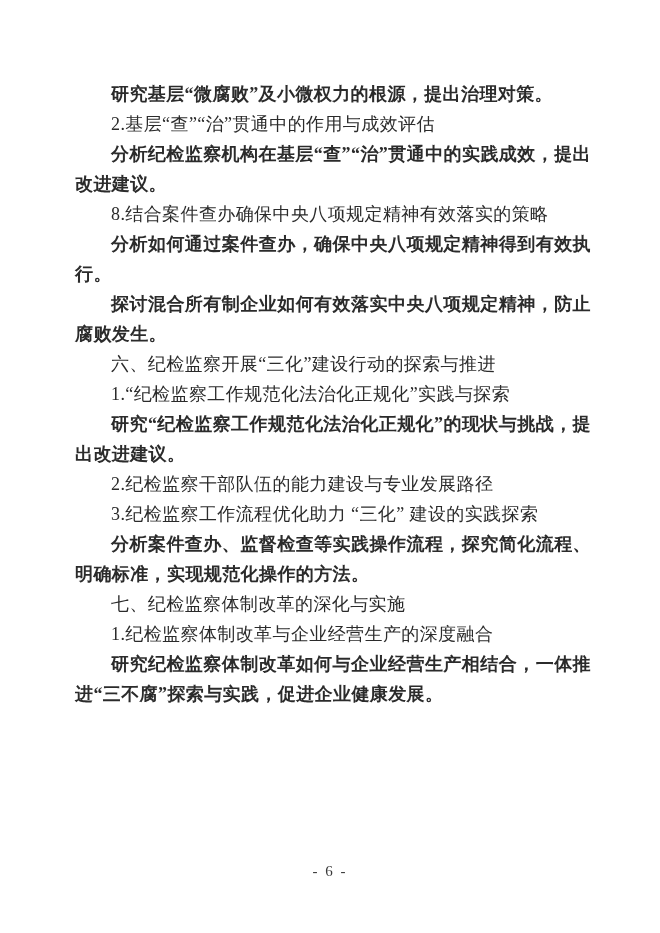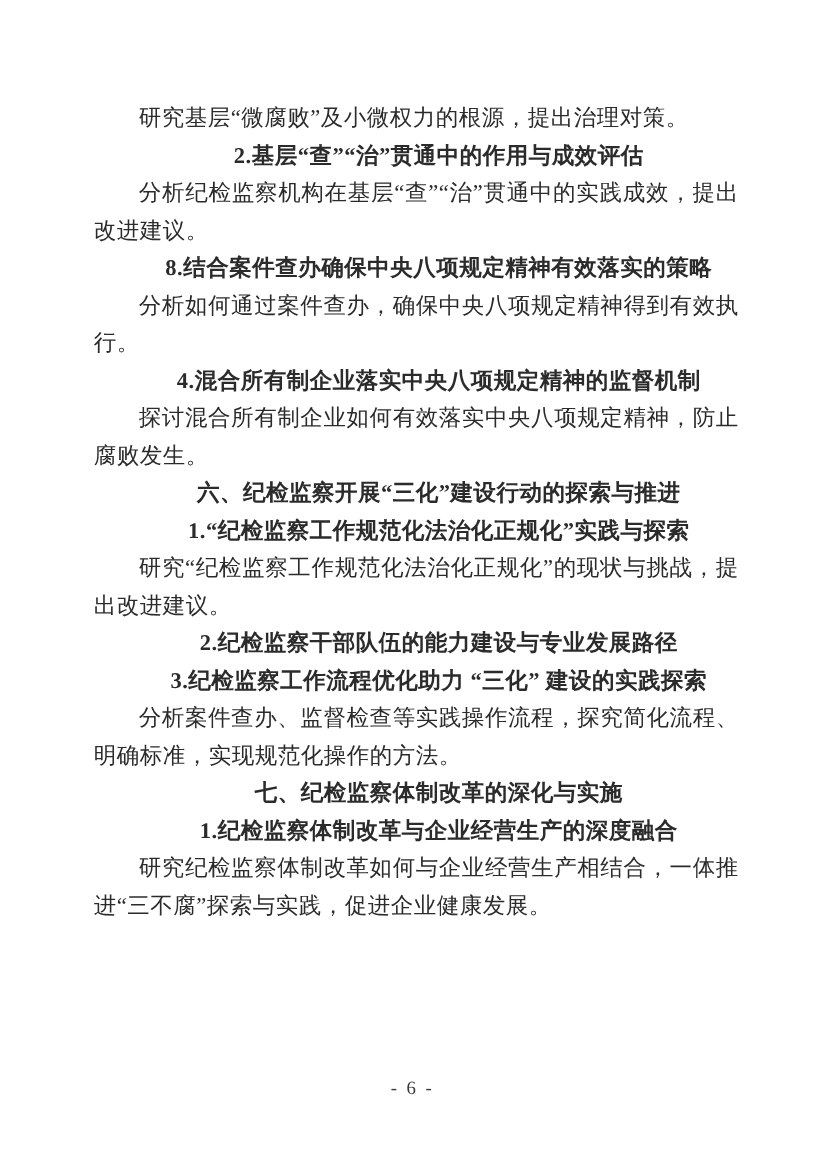--- a/index.html
+++ b/index.html
@@ -29,26 +29,26 @@
     margin: 0;
     font-size: 18px;
     line-height: 30px;
     color: #2b2b2b;
     letter-spacing: 0.4px;
     text-indent: 2em;
   }
   .content p.body {
     text-align: justify;
     text-justify: inter-character;
-    font-weight: normal;
+    font-weight: bold;
   }
   .content p.heading1,
   .content p.heading2 {
-    font-weight: bold;
-    text-align: center;
+    font-weight: normal;
+    text-align: left;
   }
   .footer {
     position: absolute;
     left: 0;
     right: 0;
     top: 861px;
     text-align: center;
     font-size: 15px;
     line-height: 20px;
     color: #3a3a3a;
@@ -58,21 +58,20 @@
 </head>
 <body>
 
 <div class="page">
   <div class="content">
       <p class="body">研究基层“微腐败”及小微权力的根源，提出治理对策。</p>
       <p class="heading2">2.基层“查”“治”贯通中的作用与成效评估</p>
       <p class="body">分析纪检监察机构在基层“查”“治”贯通中的实践成效，提出改进建议。</p>
       <p class="heading2">8.结合案件查办确保中央八项规定精神有效落实的策略</p>
       <p class="body">分析如何通过案件查办，确保中央八项规定精神得到有效执行。</p>
-      <p class="heading2">4.混合所有制企业落实中央八项规定精神的监督机制</p>
       <p class="body">探讨混合所有制企业如何有效落实中央八项规定精神，防止腐败发生。</p>
       <p class="heading1">六、纪检监察开展“三化”建设行动的探索与推进</p>
       <p class="heading2">1.“纪检监察工作规范化法治化正规化”实践与探索</p>
       <p class="body">研究“纪检监察工作规范化法治化正规化”的现状与挑战，提出改进建议。</p>
       <p class="heading2">2.纪检监察干部队伍的能力建设与专业发展路径</p>
       <p class="heading2">3.纪检监察工作流程优化助力 “三化” 建设的实践探索</p>
       <p class="body">分析案件查办、监督检查等实践操作流程，探究简化流程、明确标准，实现规范化操作的方法。</p>
       <p class="heading1">七、纪检监察体制改革的深化与实施</p>
       <p class="heading2">1.纪检监察体制改革与企业经营生产的深度融合</p>
       <p class="body">研究纪检监察体制改革如何与企业经营生产相结合，一体推进“三不腐”探索与实践，促进企业健康发展。</p>

